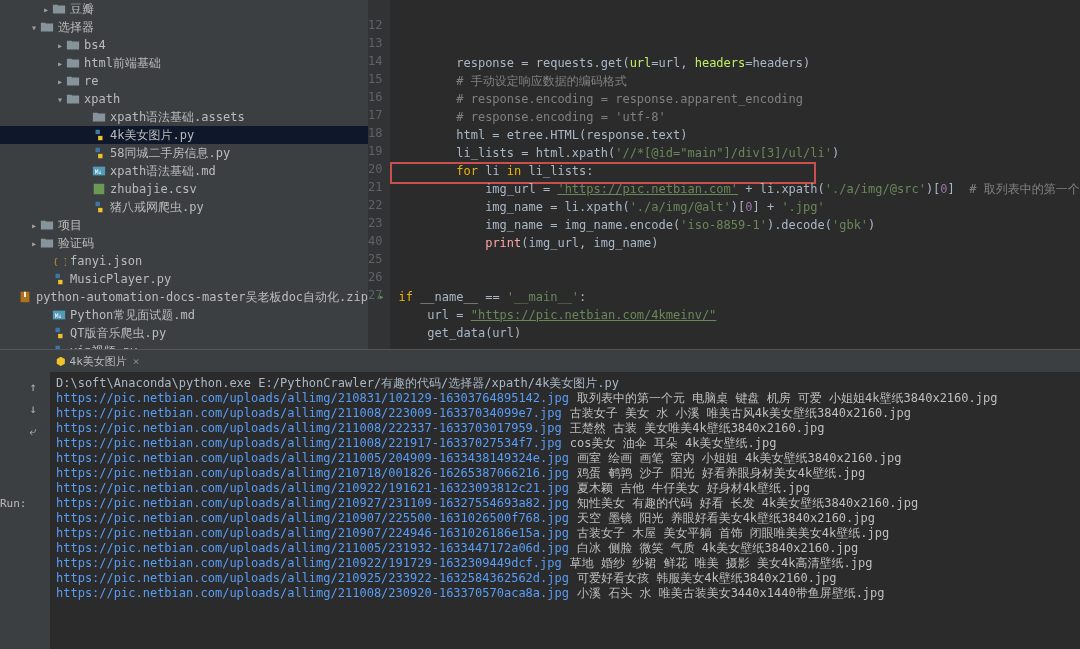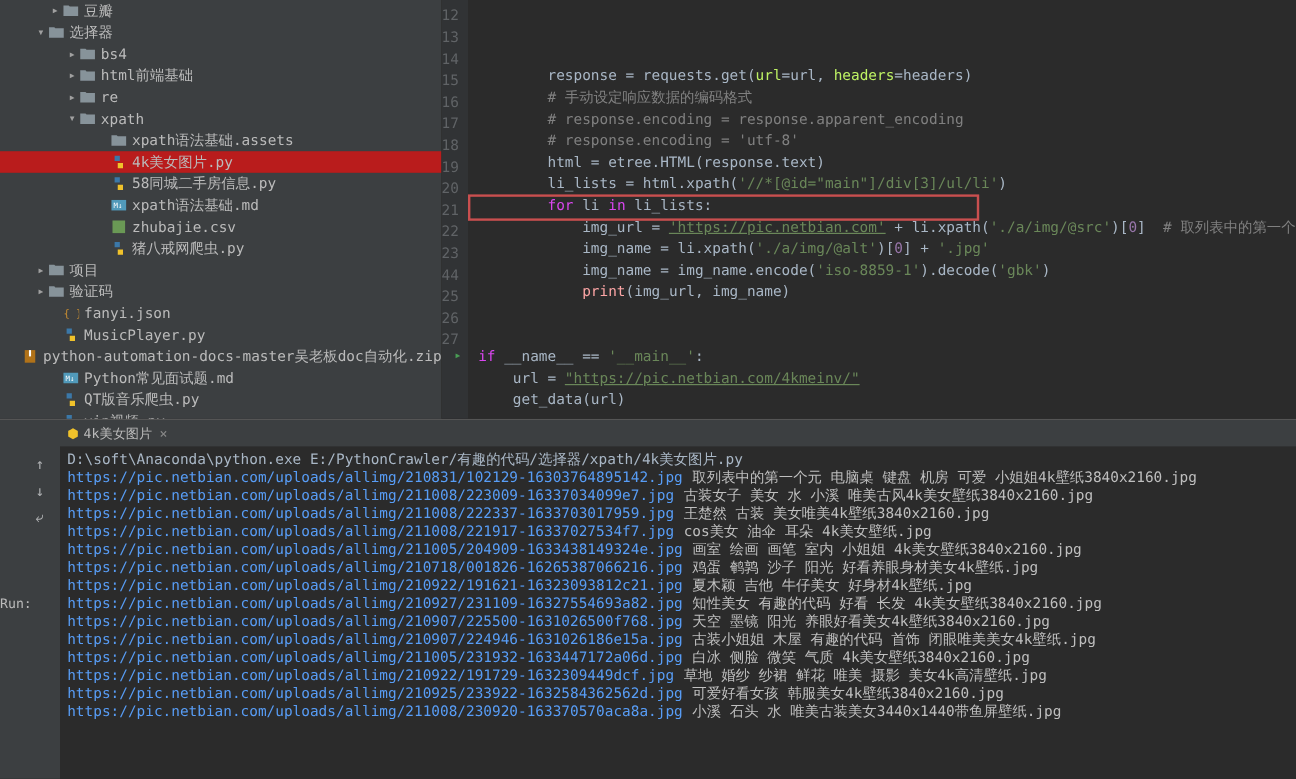--- a/index.html
+++ b/index.html
@@ -1,27 +1,27 @@
 <!DOCTYPE html>
 <html><head>
 <meta charset="utf-8">
 <style>
   html,body{margin:0;padding:0;width:1080px;height:649px;background:#2b2b2b;font-family:Consolas,Menlo,monospace;font-size:12px;color:#a9b7c6;overflow:hidden}
   .top{display:flex;height:349px}
   .tree{width:368px;background:#3c3f41;overflow:hidden}
   .tree .row{display:flex;align-items:center;height:18px;white-space:nowrap;cursor:pointer;color:#bbbbbb}
-  .tree .row.sel{background:#b91c1c}
+  .tree .row.sel{background:#0f172a}
   .tree .arrow{width:12px;text-align:center;color:#a0a0a0;font-size:10px}
   .tree .sp{display:inline-block}
   .ico{width:14px;height:14px;margin-right:4px;display:inline-flex;align-items:center;justify-content:center}
   .ico svg{width:14px;height:14px}
   .editor{flex:1;background:#2b2b2b;display:flex;overflow:hidden}
-  .gutter{width:40px;background:#313335;text-align:right;color:#606366;padding-right:8px;font-size:12px;line-height:18px;padding-top:4px}
+  .gutter{width:40px;background:#313335;text-align:right;color:#606366;padding-right:8px;font-size:12px;line-height:18px;padding-top:16px}
   .code{flex:1;padding-left:8px;font-size:12px;line-height:18px;white-space:pre;position:relative}
-  .c-kw{color:#d946ef}
+  .c-kw{color:#eab308}
   .c-str{color:#6a8759}
   .c-cmt{color:#808080}
   .c-par{color:#bef264}
   .c-fn{color:#fca5a5}
   .c-def{color:#9876aa}
   .c-lnk{color:#6a8759;text-decoration:underline}
   .hl-line{position:absolute;left:0;top:162px;width:422px;height:18px;border:2px solid #c94f4f;pointer-events:none}
   .glyph{position:absolute;left:-20px;color:#499c54;font-size:10px}
   .run{display:flex;height:300px;border-top:1px solid #555}
   .run-tools{width:25px;background:#3c3f41;display:flex;align-items:center;gap:6px;padding-top:6px}
@@ -264,21 +264,21 @@
         <div>14</div>
         <div>15</div>
         <div>16</div>
         <div>17</div>
         <div>18</div>
         <div>19</div>
         <div>20</div>
         <div>21</div>
         <div>22</div>
         <div>23</div>
-        <div>44</div>
+        <div>40</div>
         <div>25</div>
         <div>26</div>
         <div>27</div>
       </div>
     <div class="code" id="code">
       <div class="hl-line"></div>
     <div style="position: relative;">        response = requests.get(<span class="c-par">url</span>=url, <span class="c-par">headers</span>=headers)</div><div style="position: relative;">        <span class="c-cmt"># 手动设定响应数据的编码格式</span></div><div style="position: relative;">        <span class="c-cmt"># response.encoding = response.apparent_encoding</span></div><div style="position: relative;">        <span class="c-cmt"># response.encoding = 'utf-8'</span></div><div style="position: relative;">        html = etree.HTML(response.text)</div><div style="position: relative;">        li_lists = html.xpath(<span class="c-str">'//*[@id="main"]/div[3]/ul/li'</span>)</div><div style="position: relative;">        <span class="c-kw">for</span> li <span class="c-kw">in</span> li_lists:</div><div style="position: relative;">            img_url = <span class="c-lnk">'https://pic.netbian.com'</span> + li.xpath(<span class="c-str">'./a/img/@src'</span>)[<span class="c-def">0</span>]  <span class="c-cmt"># 取列表中的第一个元</span></div><div style="position: relative;">            img_name = li.xpath(<span class="c-str">'./a/img/@alt'</span>)[<span class="c-def">0</span>] + <span class="c-str">'.jpg'</span></div><div style="position: relative;">            img_name = img_name.encode(<span class="c-str">'iso-8859-1'</span>).decode(<span class="c-str">'gbk'</span>)</div><div style="position: relative;">            <span class="c-fn">print</span>(img_url, img_name)</div><div style="position: relative;">&nbsp;</div><div style="position: relative;">&nbsp;</div><div style="position: relative;"><span class="glyph">▸</span><span class="c-kw">if</span> __name__ == <span class="c-str">'__main__'</span>:</div><div style="position: relative;">    url = <span class="c-lnk">"https://pic.netbian.com/4kmeinv/"</span></div><div style="position: relative;">    get_data(url)</div></div>
   </div>
 </div>
 
@@ -308,20 +308,20 @@
         <div class="ln">D:\soft\Anaconda\python.exe E:/PythonCrawler/有趣的代码/选择器/xpath/4k美女图片.py</div>
         <div class="ln"><a>https://pic.netbian.com/uploads/allimg/210831/102129-16303764895142.jpg</a><span class="desc">取列表中的第一个元 电脑桌 键盘 机房 可爱 小姐姐4k壁纸3840x2160.jpg</span></div>
         <div class="ln"><a>https://pic.netbian.com/uploads/allimg/211008/223009-16337034099e7.jpg</a><span class="desc">古装女子 美女 水 小溪 唯美古风4k美女壁纸3840x2160.jpg</span></div>
         <div class="ln"><a>https://pic.netbian.com/uploads/allimg/211008/222337-1633703017959.jpg</a><span class="desc">王楚然 古装 美女唯美4k壁纸3840x2160.jpg</span></div>
         <div class="ln"><a>https://pic.netbian.com/uploads/allimg/211008/221917-16337027534f7.jpg</a><span class="desc">cos美女 油伞 耳朵 4k美女壁纸.jpg</span></div>
         <div class="ln"><a>https://pic.netbian.com/uploads/allimg/211005/204909-1633438149324e.jpg</a><span class="desc">画室 绘画 画笔 室内 小姐姐 4k美女壁纸3840x2160.jpg</span></div>
         <div class="ln"><a>https://pic.netbian.com/uploads/allimg/210718/001826-16265387066216.jpg</a><span class="desc">鸡蛋 鹌鹑 沙子 阳光 好看养眼身材美女4k壁纸.jpg</span></div>
         <div class="ln"><a>https://pic.netbian.com/uploads/allimg/210922/191621-16323093812c21.jpg</a><span class="desc">夏木颖 吉他 牛仔美女 好身材4k壁纸.jpg</span></div>
         <div class="ln"><a>https://pic.netbian.com/uploads/allimg/210927/231109-16327554693a82.jpg</a><span class="desc">知性美女 有趣的代码 好看 长发 4k美女壁纸3840x2160.jpg</span></div>
         <div class="ln"><a>https://pic.netbian.com/uploads/allimg/210907/225500-1631026500f768.jpg</a><span class="desc">天空 墨镜 阳光 养眼好看美女4k壁纸3840x2160.jpg</span></div>
-        <div class="ln"><a>https://pic.netbian.com/uploads/allimg/210907/224946-1631026186e15a.jpg</a><span class="desc">古装小姐姐 木屋 有趣的代码 首饰 闭眼唯美美女4k壁纸.jpg</span></div>
+        <div class="ln"><a>https://pic.netbian.com/uploads/allimg/210907/224946-1631026186e15a.jpg</a><span class="desc">古装女子 木屋 美女平躺 首饰 闭眼唯美美女4k壁纸.jpg</span></div>
         <div class="ln"><a>https://pic.netbian.com/uploads/allimg/211005/231932-1633447172a06d.jpg</a><span class="desc">白冰 侧脸 微笑 气质 4k美女壁纸3840x2160.jpg</span></div>
         <div class="ln"><a>https://pic.netbian.com/uploads/allimg/210922/191729-1632309449dcf.jpg</a><span class="desc">草地 婚纱 纱裙 鲜花 唯美 摄影 美女4k高清壁纸.jpg</span></div>
         <div class="ln"><a>https://pic.netbian.com/uploads/allimg/210925/233922-1632584362562d.jpg</a><span class="desc">可爱好看女孩 韩服美女4k壁纸3840x2160.jpg</span></div>
         <div class="ln"><a>https://pic.netbian.com/uploads/allimg/211008/230920-163370570aca8a.jpg</a><span class="desc">小溪 石头 水 唯美古装美女3440x1440带鱼屏壁纸.jpg</span></div>
       </div>
   </div>
 </div>
 
 </body></html>

